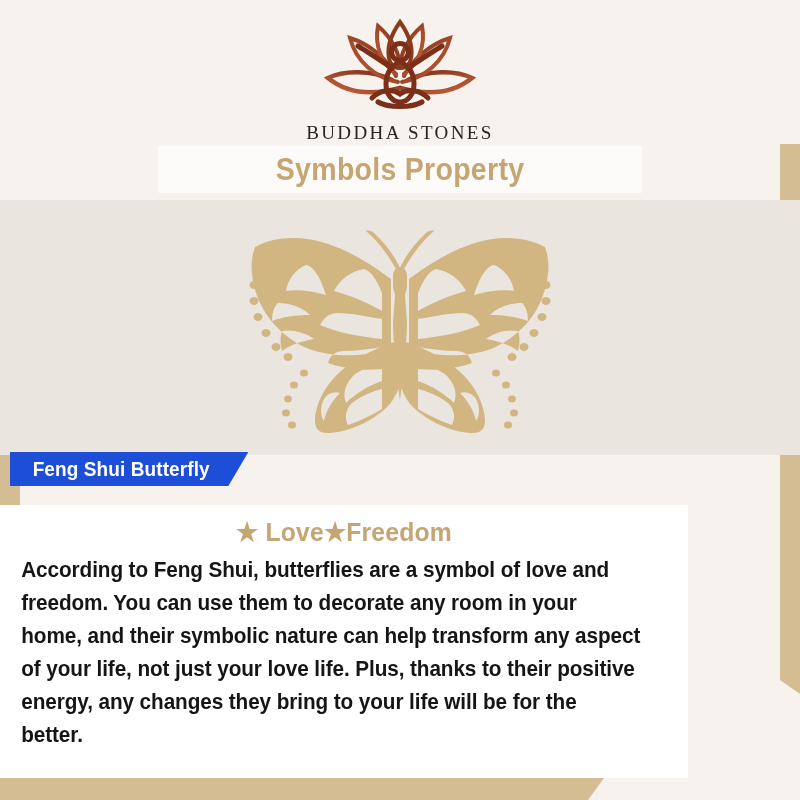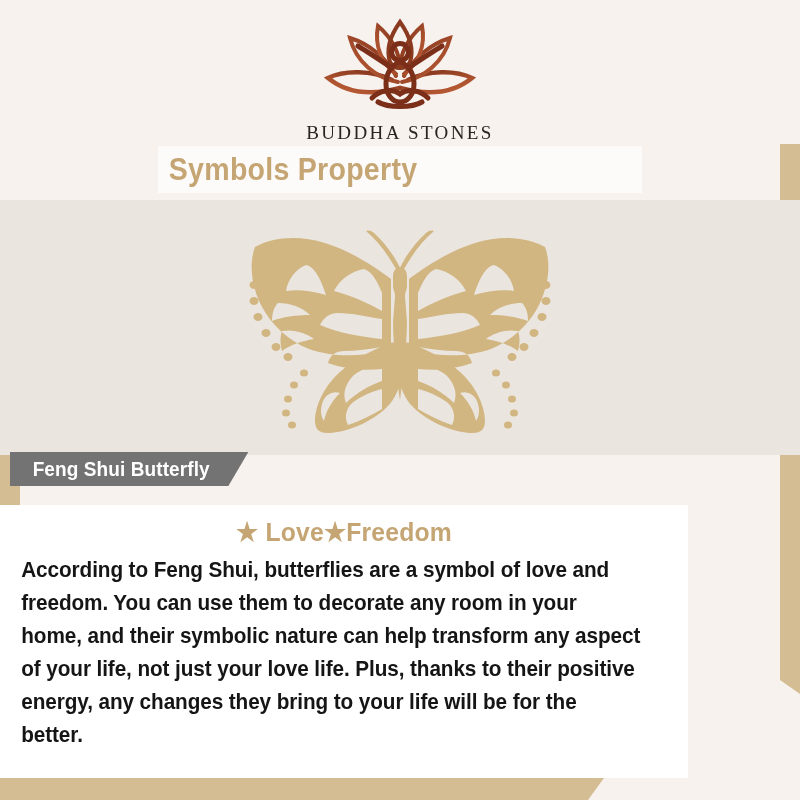--- a/index.html
+++ b/index.html
@@ -91,21 +91,21 @@
   
   .title-bar {
     position: absolute;
     left: 158px;
     top: 146px;
     width: 484px;
     height: 47px;
     background: #FDFBF9;
     display: flex;
     align-items: center;
-    justify-content: flex-start;
+    justify-content: center;
   }
   .title-text {
     font-size: 31px;
     font-weight: bold;
     color: #C4A573;
     letter-spacing: 0.3px;
     transform: scaleX(0.92);
     white-space: nowrap;
   }
 
@@ -128,21 +128,21 @@
   }
   .butterfly-holder svg { display: block; width: 100%; height: 100%; }
 
   
   .label-banner {
     position: absolute;
     left: 10px;
     top: 452px;
     height: 34px;
     padding: 0 34px 0 18px;
-    background: #737373;
+    background: #1d4ed8;
     display: flex;
     align-items: center;
     clip-path: polygon(0 0, 100% 0, calc(100% - 20px) 100%, 0 100%);
   }
   .label-banner-text {
     color: #FFFFFF;
     font-size: 20px;
     font-weight: bold;
     letter-spacing: 0.1px;
     transform: scaleX(0.95);

